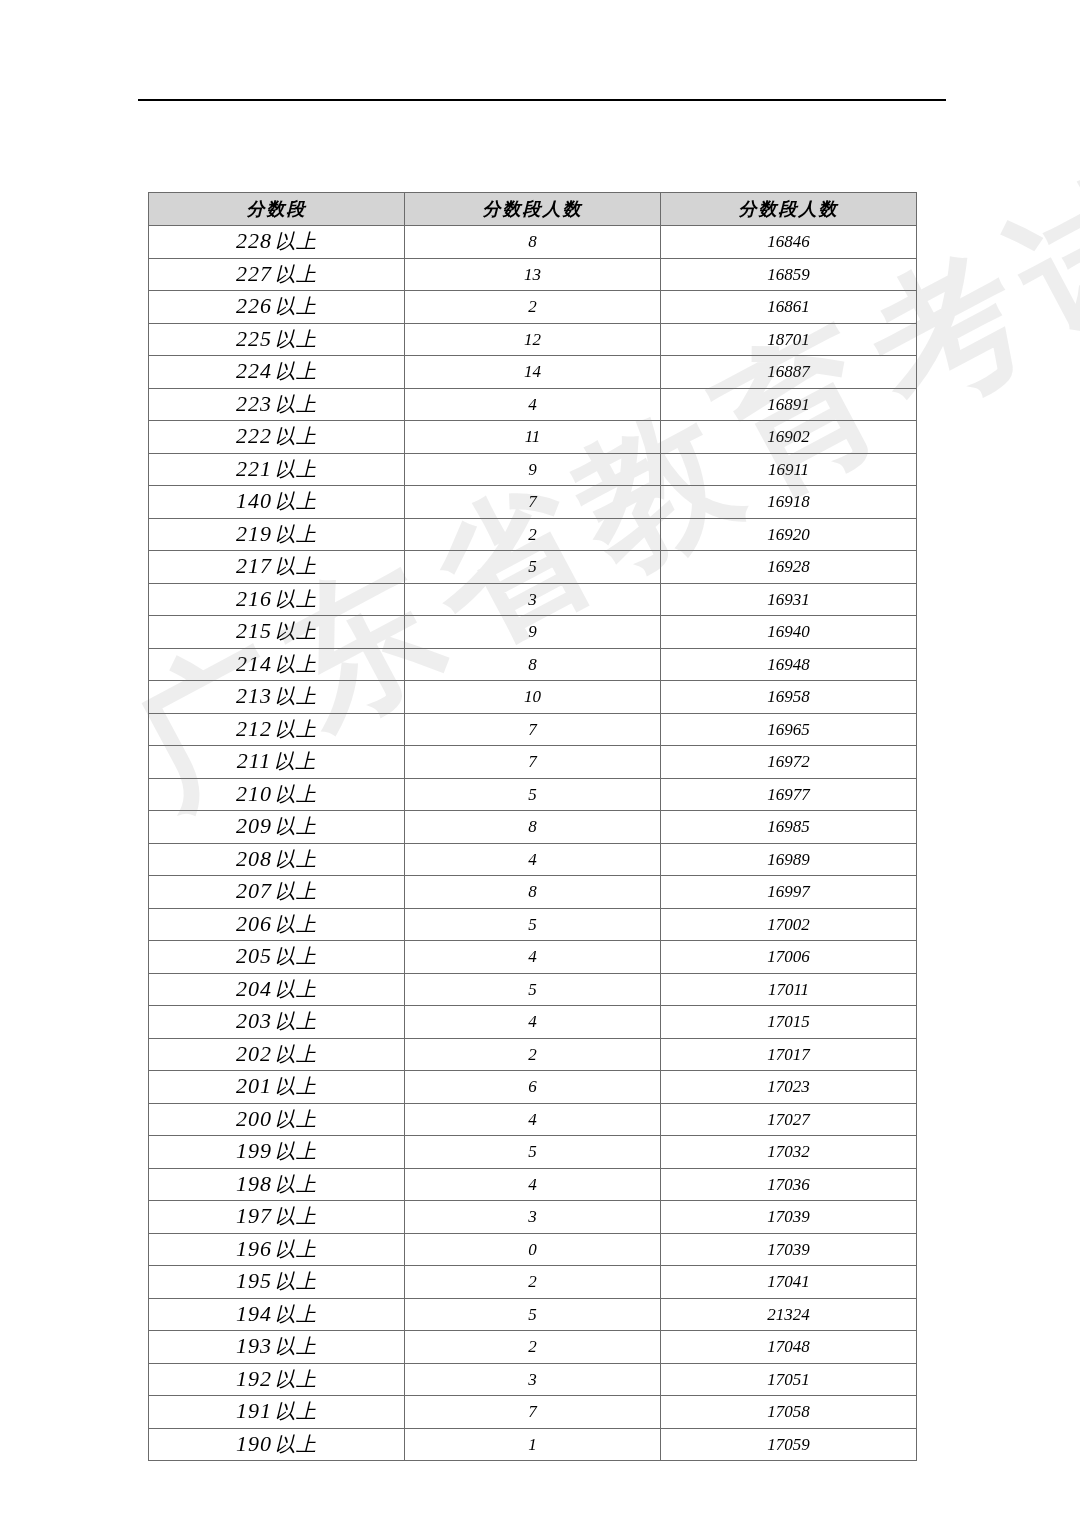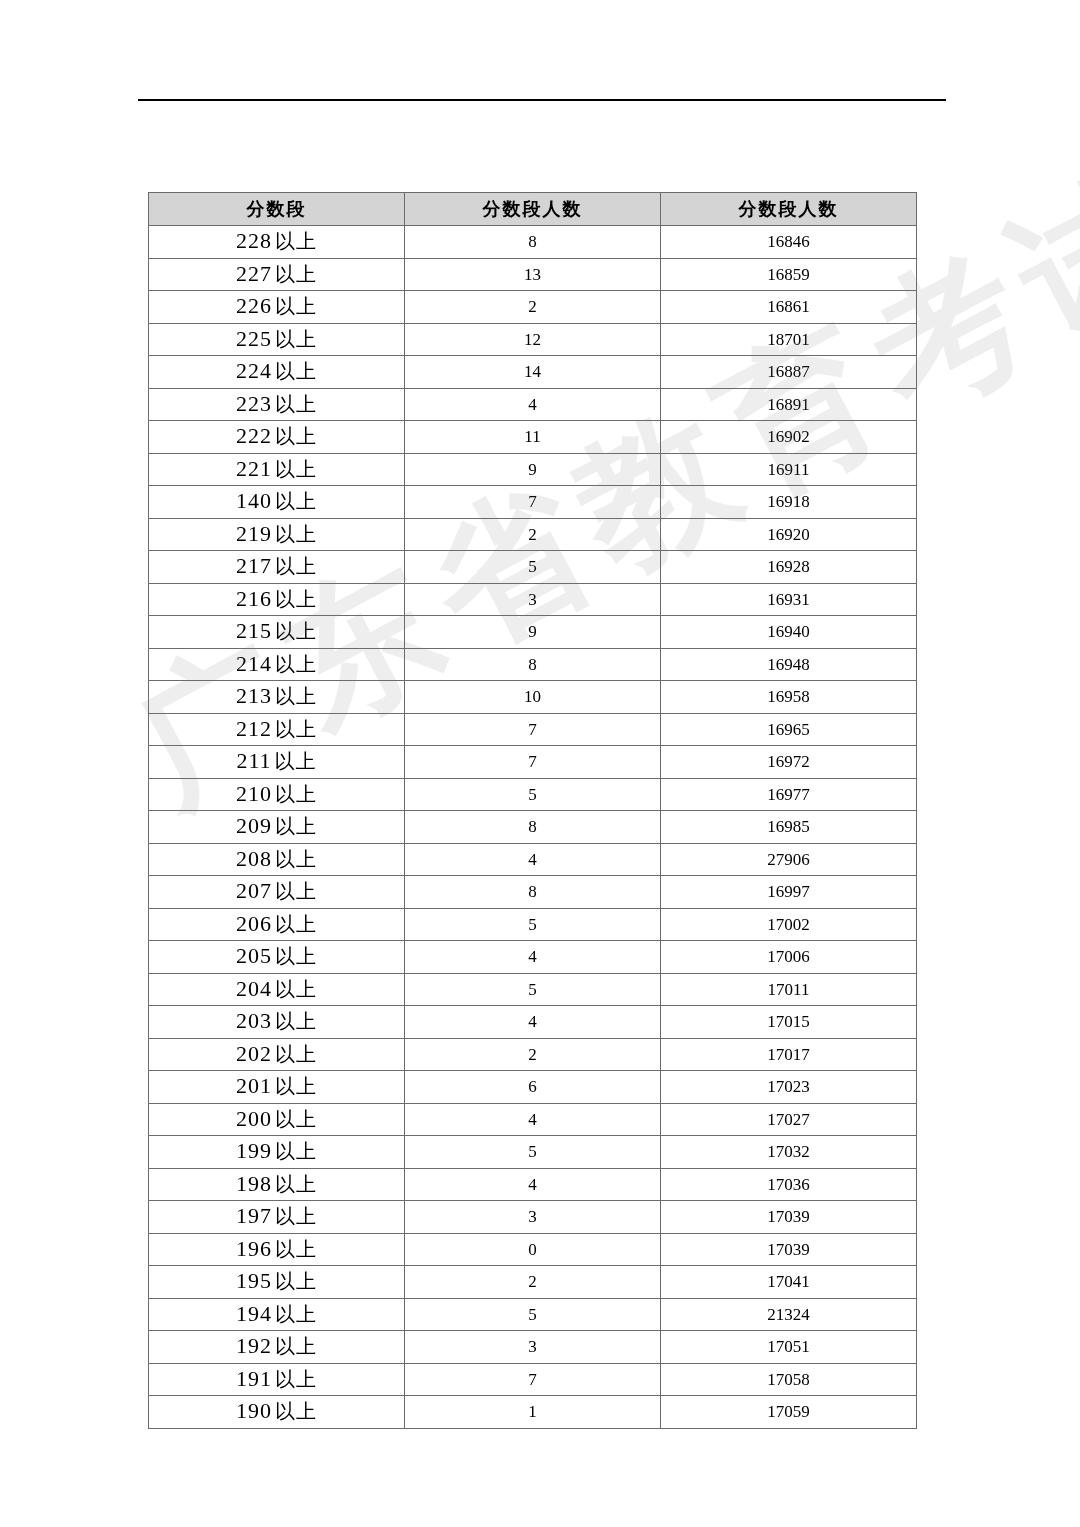--- a/index.html
+++ b/index.html
@@ -51,20 +51,21 @@
     white-space: nowrap;
     transform: rotate(-28deg);
     transform-origin: left center;
   }
   .table-wrap {
     position: absolute;
     left: 148px;
     top: 192px;
     width: 768px;
     z-index: 1;
+    font-style: italic;
   }
   table.score-table {
     border-collapse: collapse;
     width: 768px;
     table-layout: fixed;
   }
   table.score-table th,
   table.score-table td {
     border: 1px solid #6b6b6b;
     text-align: center;
@@ -209,21 +210,21 @@
             <td>16977</td>
           </tr>
           <tr>
             <td class="seg"><span class="num">209</span><span class="suffix">以上</span></td>
             <td>8</td>
             <td>16985</td>
           </tr>
           <tr>
             <td class="seg"><span class="num">208</span><span class="suffix">以上</span></td>
             <td>4</td>
-            <td>27906</td>
+            <td>16989</td>
           </tr>
           <tr>
             <td class="seg"><span class="num">207</span><span class="suffix">以上</span></td>
             <td>8</td>
             <td>16997</td>
           </tr>
           <tr>
             <td class="seg"><span class="num">206</span><span class="suffix">以上</span></td>
             <td>5</td>
             <td>17002</td>
@@ -282,20 +283,25 @@
             <td class="seg"><span class="num">195</span><span class="suffix">以上</span></td>
             <td>2</td>
             <td>17041</td>
           </tr>
           <tr>
             <td class="seg"><span class="num">194</span><span class="suffix">以上</span></td>
             <td>5</td>
             <td>21324</td>
           </tr>
           <tr>
+            <td class="seg"><span class="num">193</span><span class="suffix">以上</span></td>
+            <td>2</td>
+            <td>17048</td>
+          </tr>
+          <tr>
             <td class="seg"><span class="num">192</span><span class="suffix">以上</span></td>
             <td>3</td>
             <td>17051</td>
           </tr>
           <tr>
             <td class="seg"><span class="num">191</span><span class="suffix">以上</span></td>
             <td>7</td>
             <td>17058</td>
           </tr>
           <tr>

